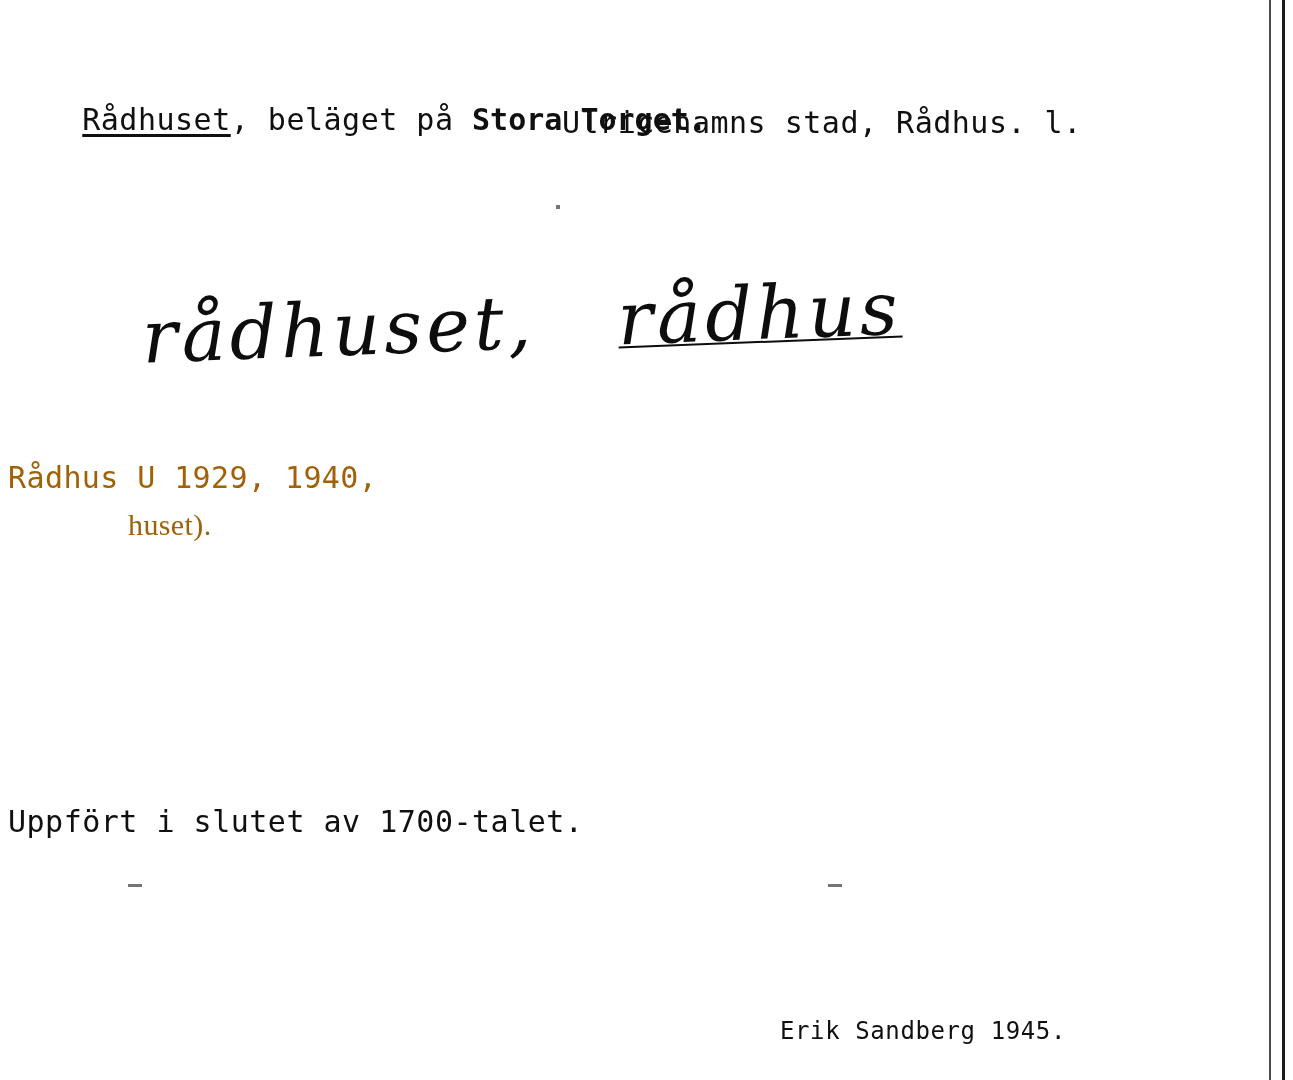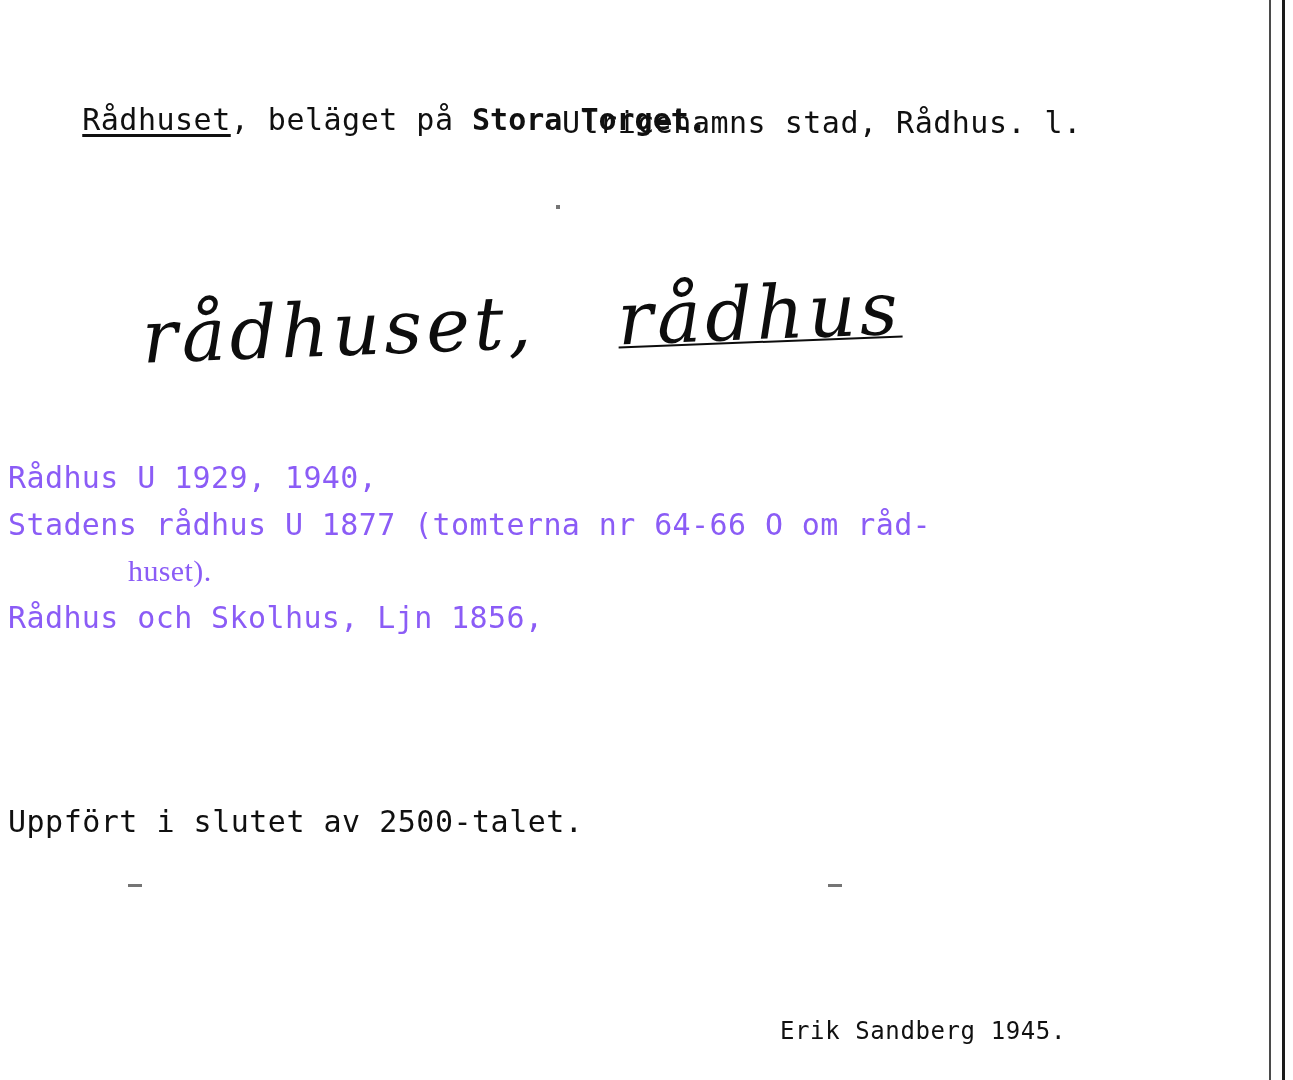--- a/index.html
+++ b/index.html
@@ -102,21 +102,21 @@
     left: 8px;
     width: 1250px;
   }
   .ref-line {
     position: relative;
     font-family: "DejaVu Sans Mono", monospace;
     font-size: 30px;
     line-height: 1.55;
     letter-spacing: 0.4px;
     white-space: pre;
-    color: #8b5cf6;
+    color: #a16207;
   }
   .ref-line.indent {
     padding-left: 120px;
     font-family: Liberation Serif, serif;
   }
 
   
   .line-dating {
     top: 802px;
     left: 8px;
@@ -150,26 +150,24 @@
   </div>
 
   <div class="typed line-place">Ulricehamns stad, Rådhus. l.</div>
 
   <div class="handwriting">
     <span>rådhuset,</span><span>   </span><span class="hw-underline">rådhus</span>
   </div>
 
   <div class="ref-block">
     <div class="ref-line">Rådhus U 1929, 1940,</div>
-    <div class="ref-line">Stadens rådhus U 1877 (tomterna nr 64-66 O om råd-</div>
     <div class="ref-line indent">huset).</div>
-    <div class="ref-line">Rådhus och Skolhus, Ljn 1856,</div>
   </div>
 
-  <div class="typed line-dating">Uppfört i slutet av 2500-talet.</div>
+  <div class="typed line-dating">Uppfört i slutet av 1700-talet.</div>
 
   <div class="speck" style="top:884px;left:128px;width:14px;height:3px;"></div>
   <div class="speck" style="top:884px;left:828px;width:14px;height:3px;"></div>
   <div class="speck" style="top:205px;left:556px;width:4px;height:4px;"></div>
 
   <div class="typed line-signature">Erik Sandberg 1945.</div>
 
 </div>
 
 </body></html>

